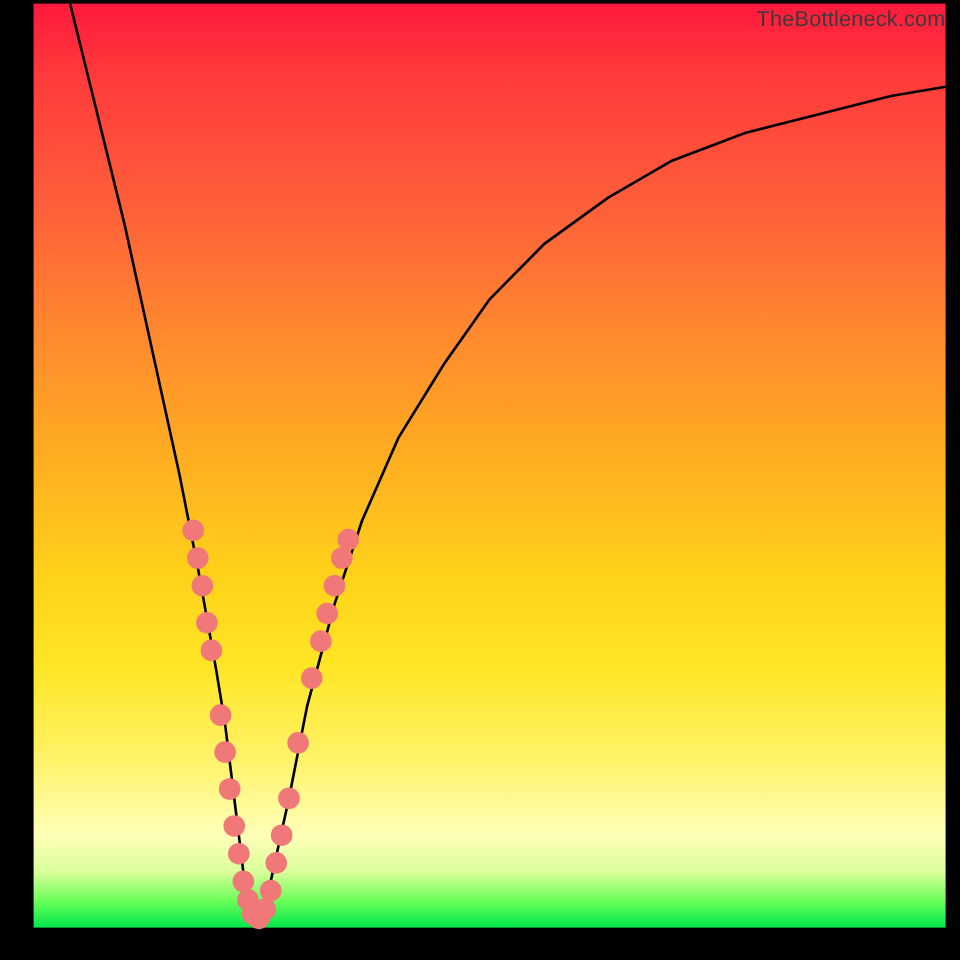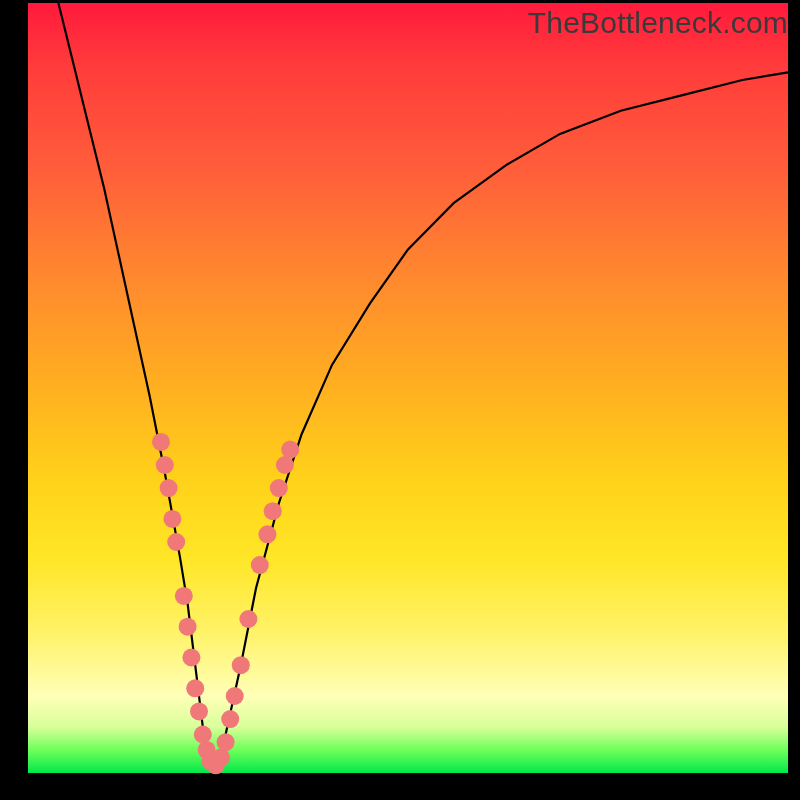--- a/index.html
+++ b/index.html
@@ -37,21 +37,21 @@
       #d9ff9a 94%,
       #6fff5a 97%,
       #00e84a 100%
     );
   }
   .watermark {
     position: absolute;
     top: 6px;
     right: 12px;
     color: #3a3a3a;
-    font-size: 30px;
+    font-size: 18px;
     font-weight: 500;
     letter-spacing: 0.2px;
     z-index: 50;
     pointer-events: none;
     user-select: none;
   }
   svg.curve {
     position: absolute;
     left: 0; top: 0;
     width: 760px; height: 770px;

